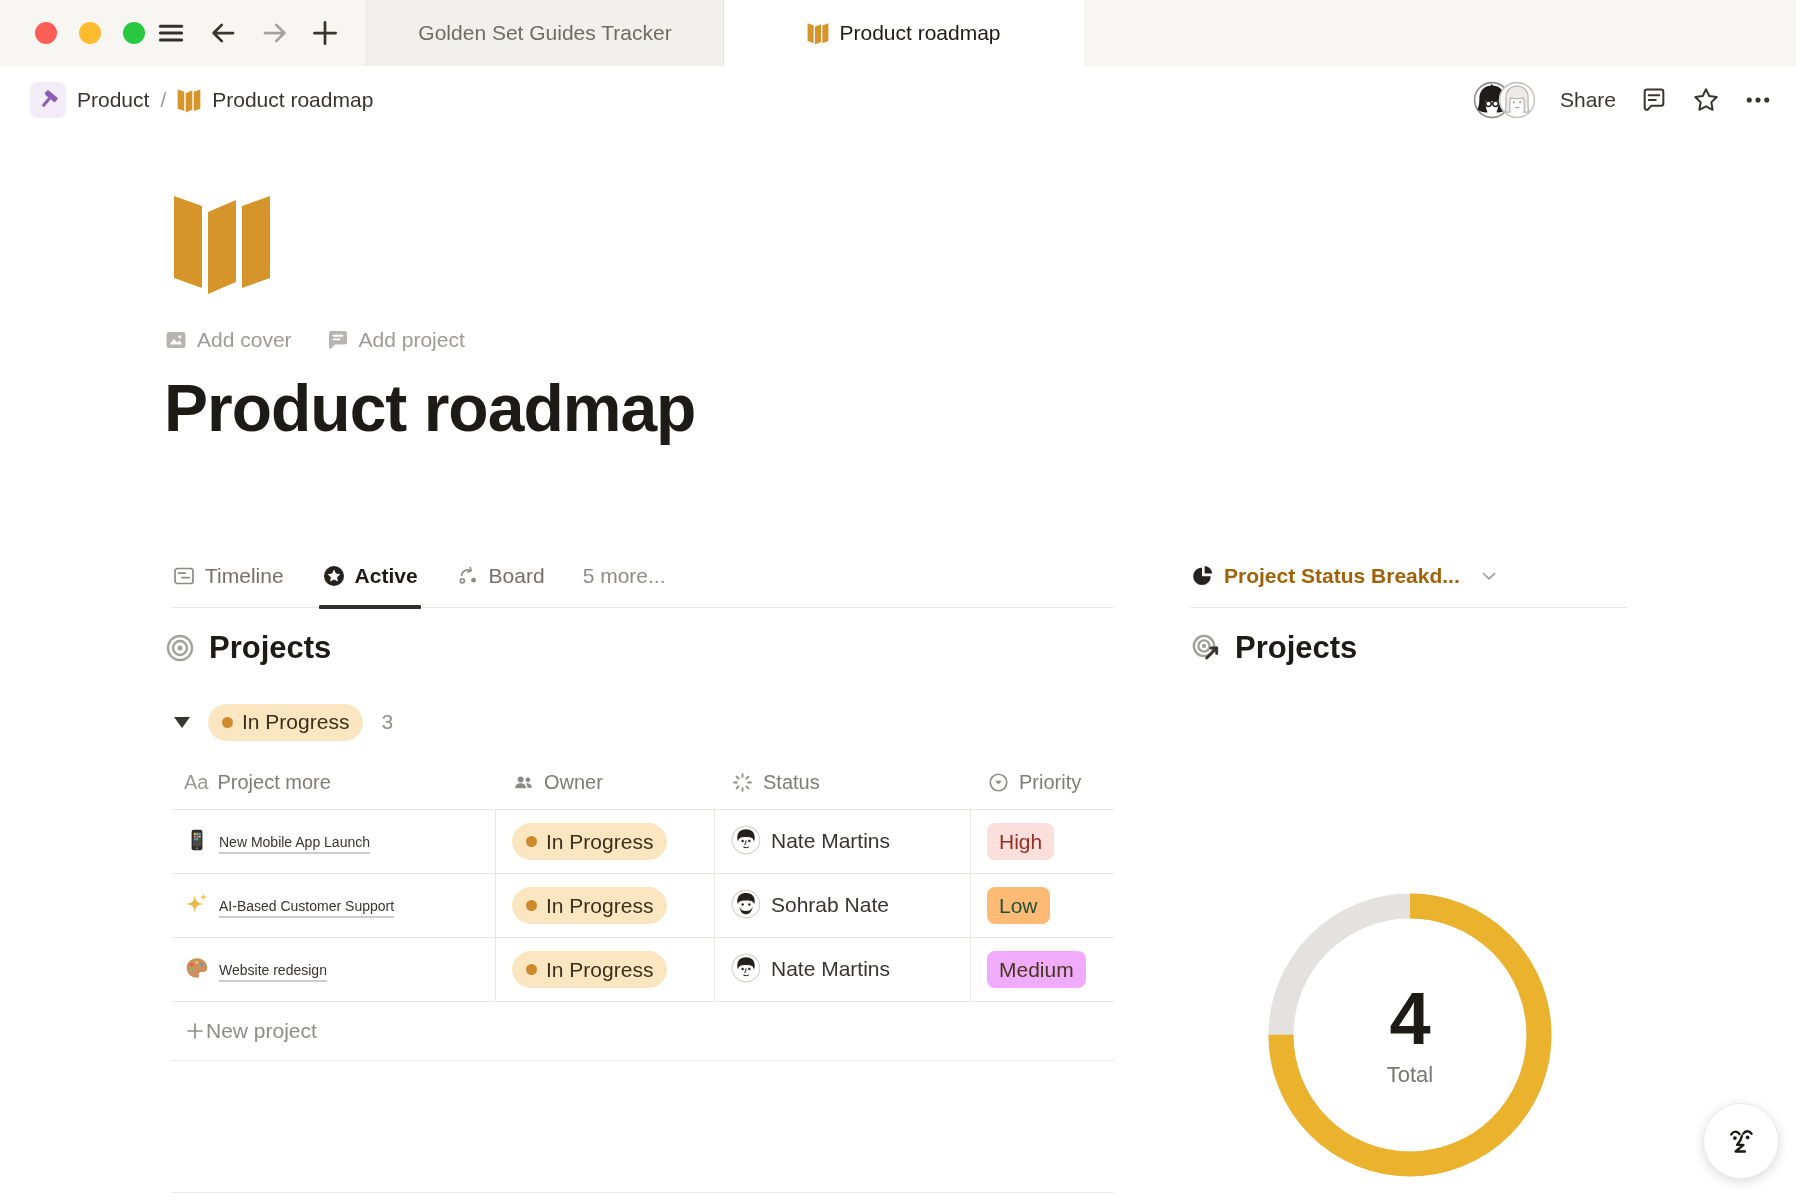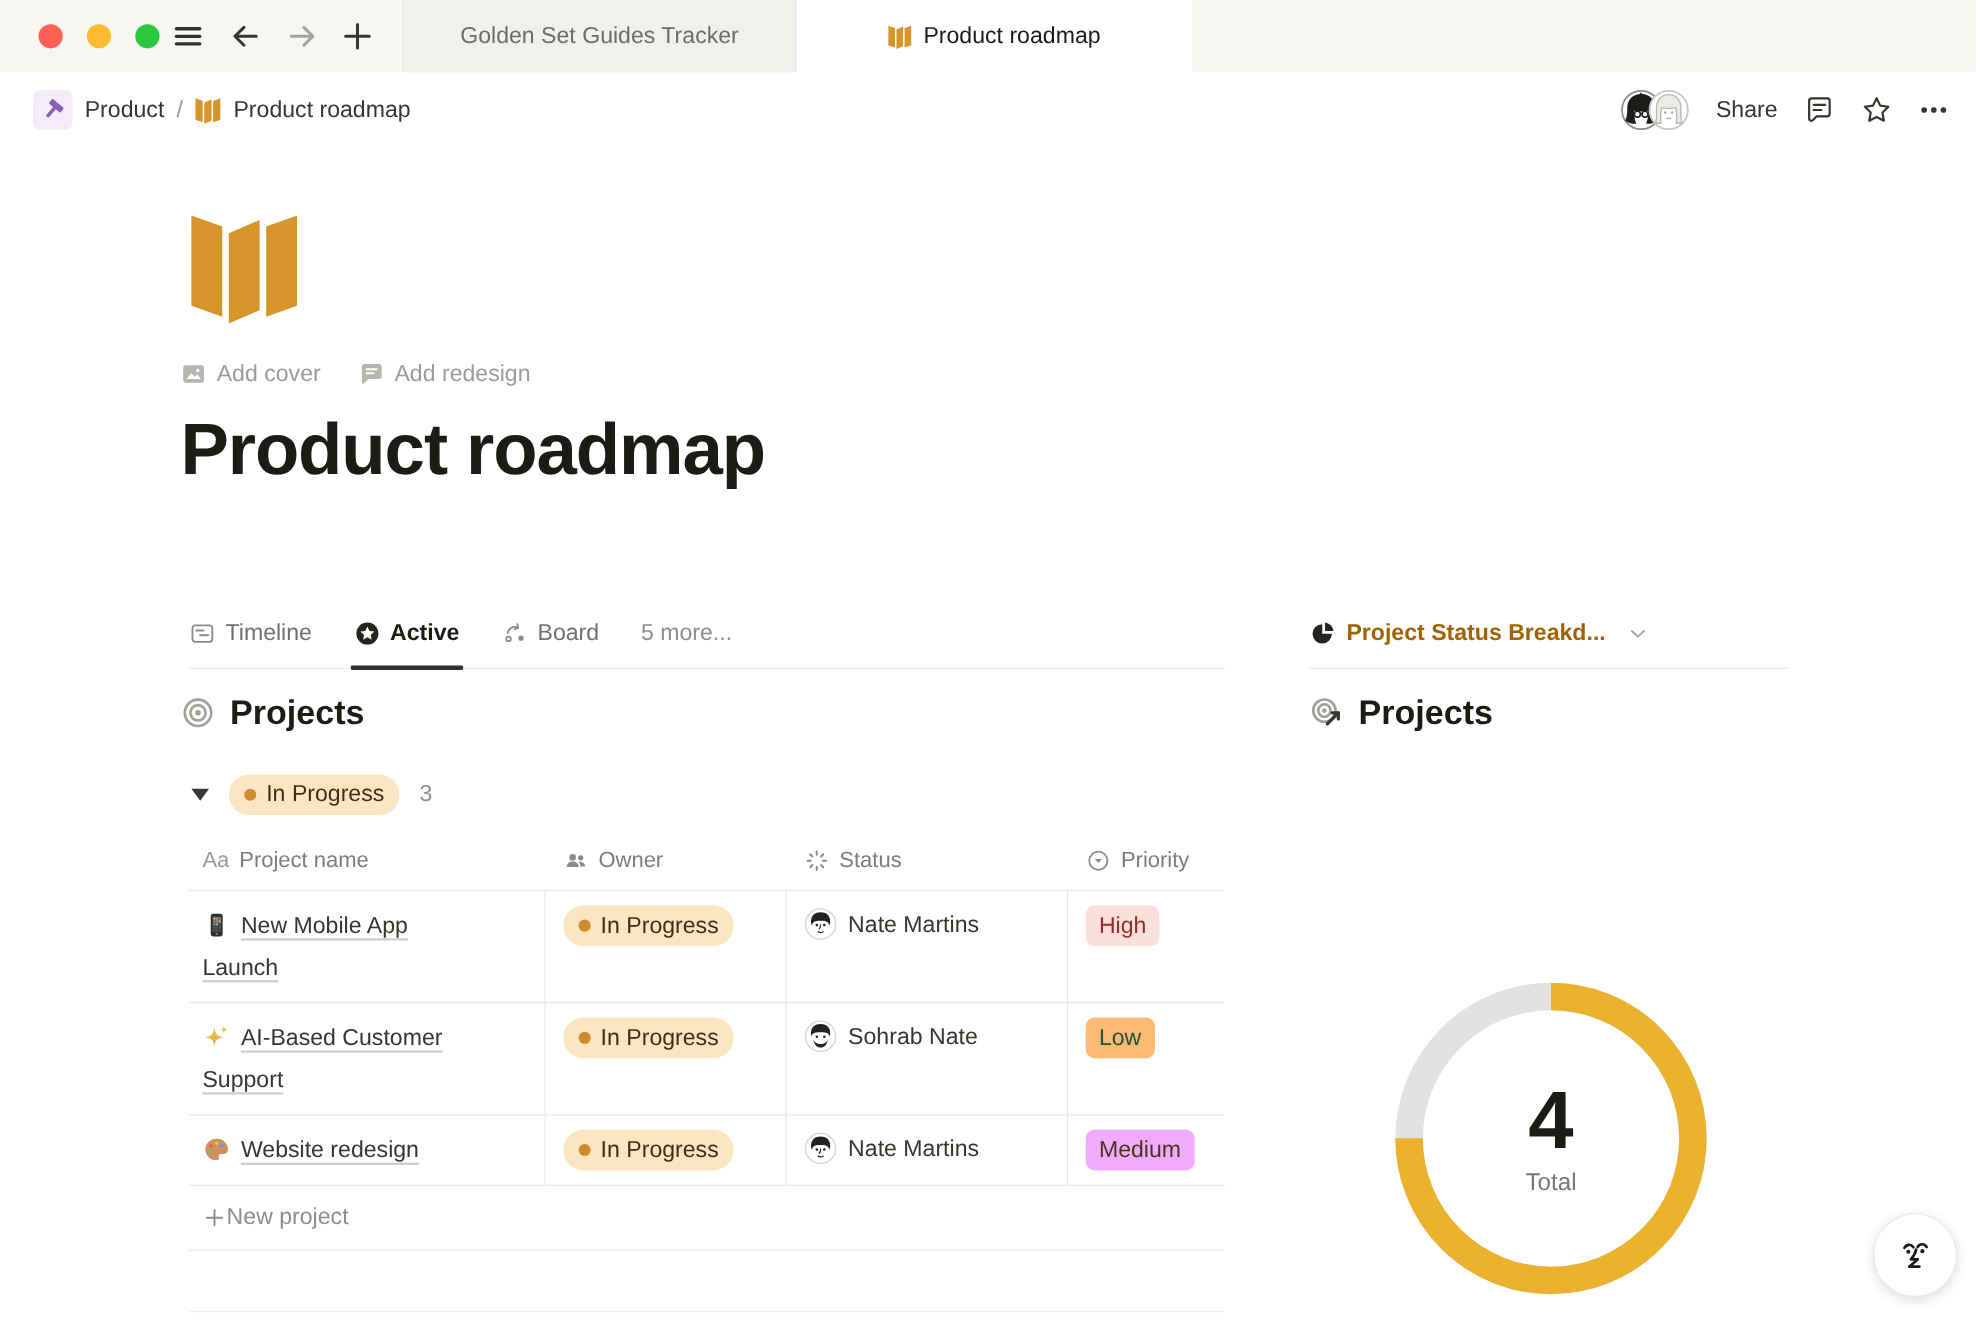--- a/index.html
+++ b/index.html
@@ -62,21 +62,21 @@
   
   .table{position:absolute;left:172px;top:617px;width:942px;}
   .thead,.trow,.newrow{display:grid;grid-template-columns:324px 219px 256px 143px;}
   .thead{height:54px;border-bottom:1px solid #E9E7E4;}
   .hcell{display:flex;align-items:center;gap:9px;color:#7E7C77;font-size:20px;padding-left:16px;}
   .hcell:first-child{padding-left:12px;}
   .aa{color:#9B9A97;font-size:20px;}
   .trow{border-bottom:1px solid #E9E7E4;}
   .tcell{padding:13px 0 12px 16px;}
   .tcell.cb{border-right:1px solid #E9E7E4;}
-  .name-cell{padding-left:12px;padding-right:84px;line-height:38px;font-size:21px;}
+  .name-cell{padding-left:12px;padding-right:84px;line-height:38px;font-size:14px;}
   .row-icon{width:26px;height:26px;vertical-align:-6px;margin-right:9px;}
   .proj-link{color:#37352F;font-weight:500;text-decoration:underline;text-decoration-color:rgba(55,53,47,.25);
     text-underline-offset:5px;text-decoration-thickness:1.5px;cursor:pointer;}
   .owner-cell{display:flex;align-items:flex-start;gap:10px;font-size:21px;color:#37352F;}
   .owner-cell .avatar{width:30px;height:30px;flex:0 0 auto;margin-top:2px;}
   .owner-name{line-height:36px;}
   .pill-prio{display:inline-flex;align-items:center;height:37px;padding:0 12px;border-radius:8px;font-size:21px;font-weight:500;}
   .pill-red{background:#FBDFDB;color:#942F28;}
   .pill-green{background:#fdba74;color:#23513B;text-align:right;}
   .pill-yellow{background:#f0abfc;color:#47361C;}
@@ -354,21 +354,21 @@
       <span class="ghost-btn">
         <svg width="24" height="24">
             <use href="#image-sym"></use>
           </svg>
         <span>Add cover</span>
       </span>
       <span class="ghost-btn">
         <svg width="24" height="24">
             <use href="#comment-filled-sym"></use>
           </svg>
-        <span>Add redesign</span>
+        <span>Add project</span>
       </span>
     </div>
 
     <h1 class="page-title" style="margin:0">Product roadmap</h1>
 
     <div class="views-row">
       <span class="view-item">
         <svg width="24" height="24">
             <use href="#timeline-sym"></use>
           </svg>
@@ -415,21 +415,21 @@
         <span class="dot"></span>
         <span>In Progress</span>
       </span>
       <span class="group-count">3</span>
     </div>
 
     <div class="table">
       <div class="thead">
         <div class="hcell">
           <span class="aa">Aa</span>
-          <span>Project name</span>
+          <span>Project more</span>
         </div>
         <div class="hcell">
           <svg width="23" height="23">
               <use href="#people-sym"></use>
             </svg>
           <span>Owner</span>
         </div>
         <div class="hcell">
           <svg width="23" height="23">
               <use href="#spinner-sym"></use>

